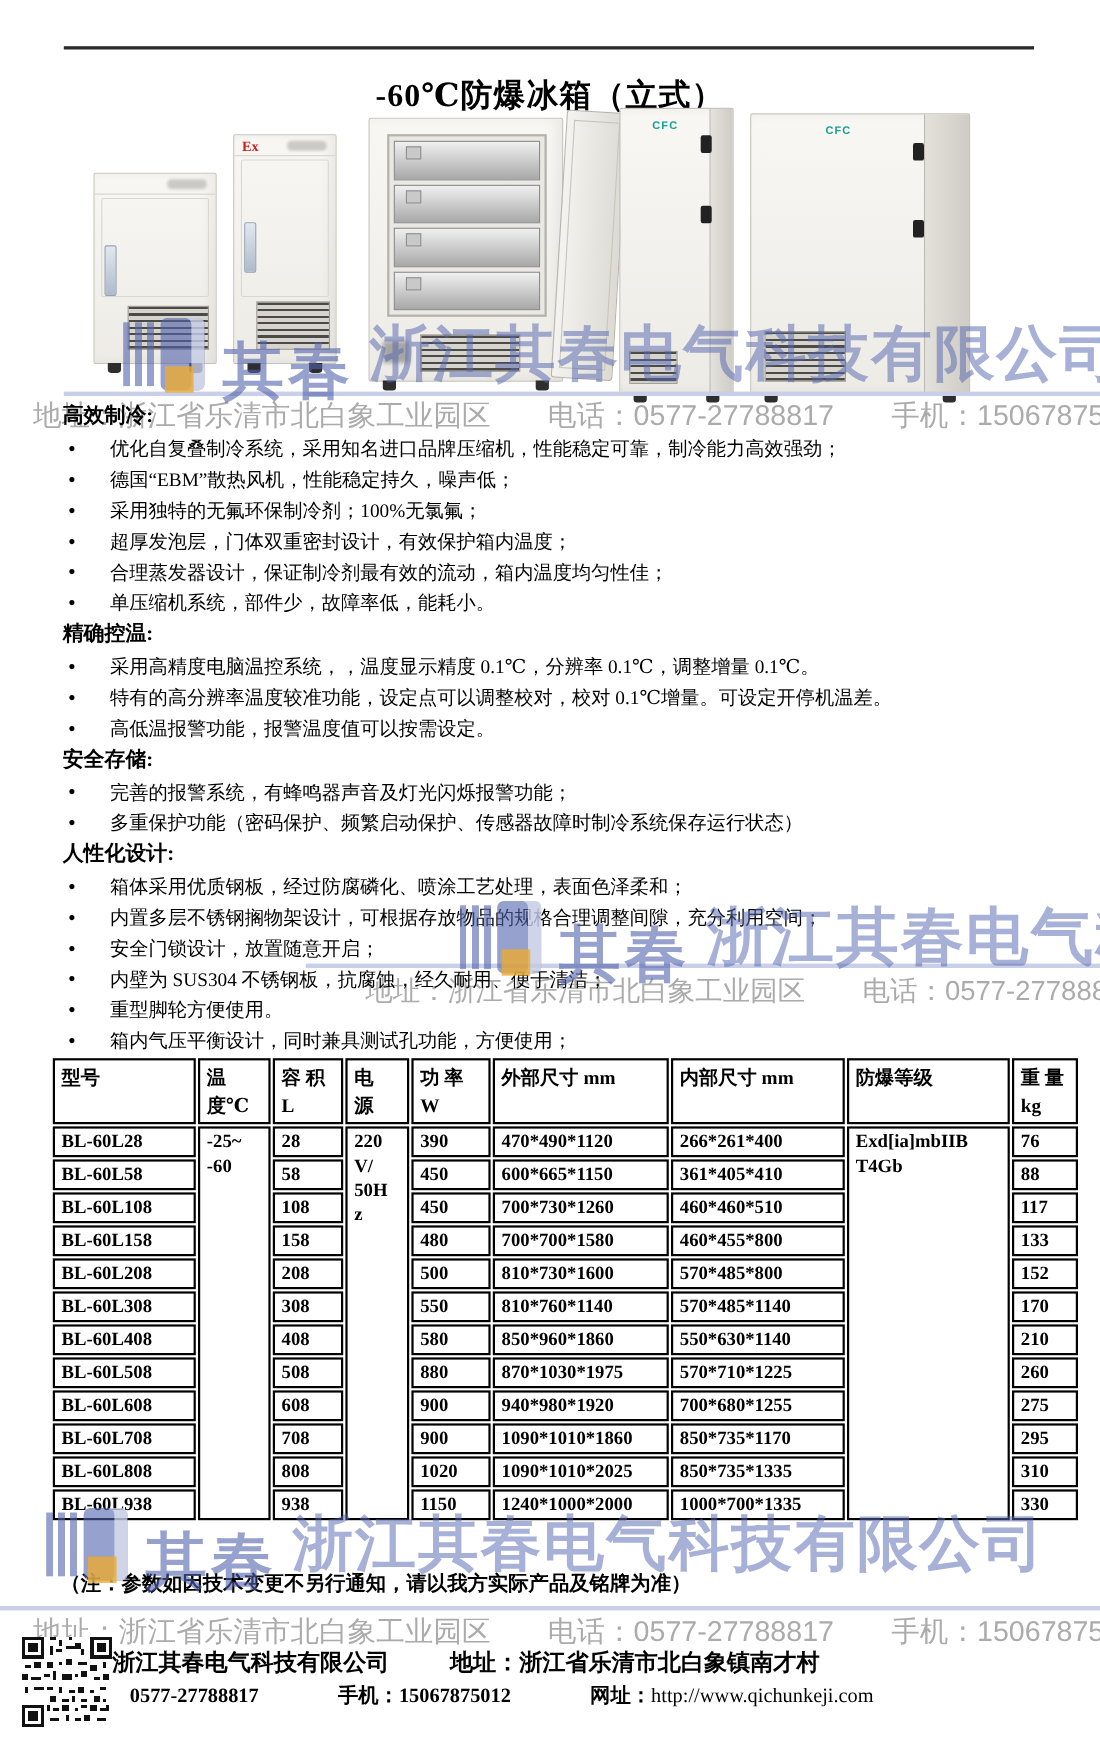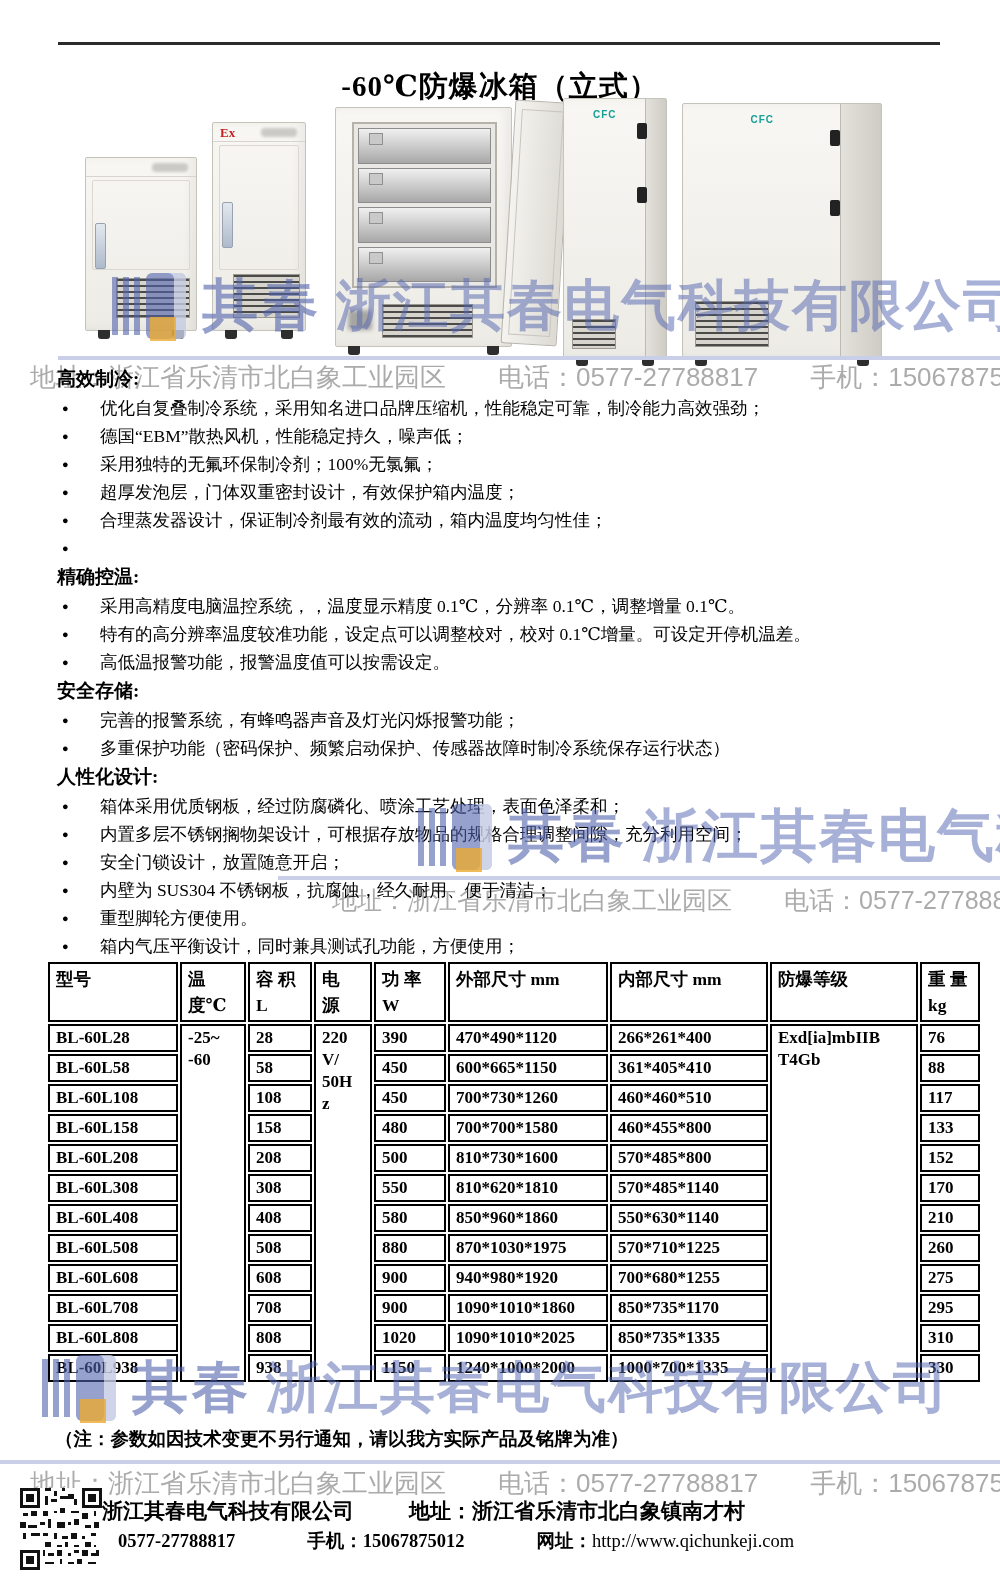--- a/index.html
+++ b/index.html
@@ -53,21 +53,21 @@
   .f5 .hinge.h1{left:74%;top:26px}.f5 .hinge.h2{left:74%;top:96px}
   .brand-chip{position:absolute;top:10px;left:40%;transform:translateX(-50%);
               font-size:10px;color:#16a096;font-weight:700;letter-spacing:1px;
               font-family:"Liberation Sans","DejaVu Sans",sans-serif;}
   .f5 .vent{left:12px;width:72px;height:44px;bottom:10px;}
   .f4 .vent{left:8px;width:42px;height:28px;bottom:8px;}
 
   
   .wm-blue{position:absolute;display:flex;align-items:center;gap:14px;white-space:nowrap;
            z-index:6;color:rgba(86,104,176,.52);pointer-events:none;}
-  .wm-brand{font-size:56px;font-weight:700;letter-spacing:4px;color:rgba(80,98,172,.60);}
+  .wm-brand{font-size:56px;font-weight:700;letter-spacing:4px;color:rgba(80,98,172,.60);margin-top:32px;}
   .wm-co{font-size:55px;font-weight:600;letter-spacing:2px;}
   .band1{left:112px;top:268px;}
   .band2{left:418px;top:798px;}
   .band2 .wm-co{font-size:57px;}
   .band3{left:42px;top:1350px;}
   .wm-logo{position:relative;width:76px;height:66px;display:inline-block;}
   .wm-logo .bars{position:absolute;left:0;top:4px;width:30px;height:58px;
         background:repeating-linear-gradient(90deg,rgba(80,98,172,.60) 0 6px,transparent 6px 11px);}
   .wm-logo .block{position:absolute;left:34px;top:0;width:40px;height:66px;border-radius:6px;
         background:rgba(80,98,172,.60);
@@ -200,21 +200,21 @@
   </div>
 
   <div class="content">
     <h2 class="sec">高效制冷:</h2>
     <ul class="blist">
       <li><span class="dot">●</span><span>优化自复叠制冷系统，采用知名进口品牌压缩机，性能稳定可靠，制冷能力高效强劲；</span></li>
       <li><span class="dot">●</span><span>德国“EBM”散热风机，性能稳定持久，噪声低；</span></li>
       <li><span class="dot">●</span><span>采用独特的无氟环保制冷剂；100%无氯氟；</span></li>
       <li><span class="dot">●</span><span>超厚发泡层，门体双重密封设计，有效保护箱内温度；</span></li>
       <li><span class="dot">●</span><span>合理蒸发器设计，保证制冷剂最有效的流动，箱内温度均匀性佳；</span></li>
-      <li><span class="dot">●</span></li>
+      <li><span class="dot">●</span><span>单压缩机系统，部件少，故障率低，能耗小。</span></li>
     </ul>
     <h2 class="sec">精确控温:</h2>
     <ul class="blist">
       <li><span class="dot">●</span><span>采用高精度电脑温控系统，，温度显示精度 0.1℃，分辨率 0.1℃，调整增量 0.1℃。</span></li>
       <li><span class="dot">●</span><span>特有的高分辨率温度较准功能，设定点可以调整校对，校对 0.1℃增量。可设定开停机温差。</span></li>
       <li><span class="dot">●</span><span>高低温报警功能，报警温度值可以按需设定。</span></li>
     </ul>
     <h2 class="sec">安全存储:</h2>
     <ul class="blist">
       <li><span class="dot">●</span><span>完善的报警系统，有蜂鸣器声音及灯光闪烁报警功能；</span></li>
@@ -304,21 +304,21 @@
         <td>208</td>
         <td>500</td>
         <td>810*730*1600</td>
         <td>570*485*800</td>
         <td>152</td>
       </tr>
       <tr>
         <td>BL-60L308</td>
         <td>308</td>
         <td>550</td>
-        <td>810*620*1810</td>
+        <td>810*760*1140</td>
         <td>570*485*1140</td>
         <td>170</td>
       </tr>
       <tr>
         <td>BL-60L408</td>
         <td>408</td>
         <td>580</td>
         <td>850*960*1860</td>
         <td>550*630*1140</td>
         <td>210</td>

